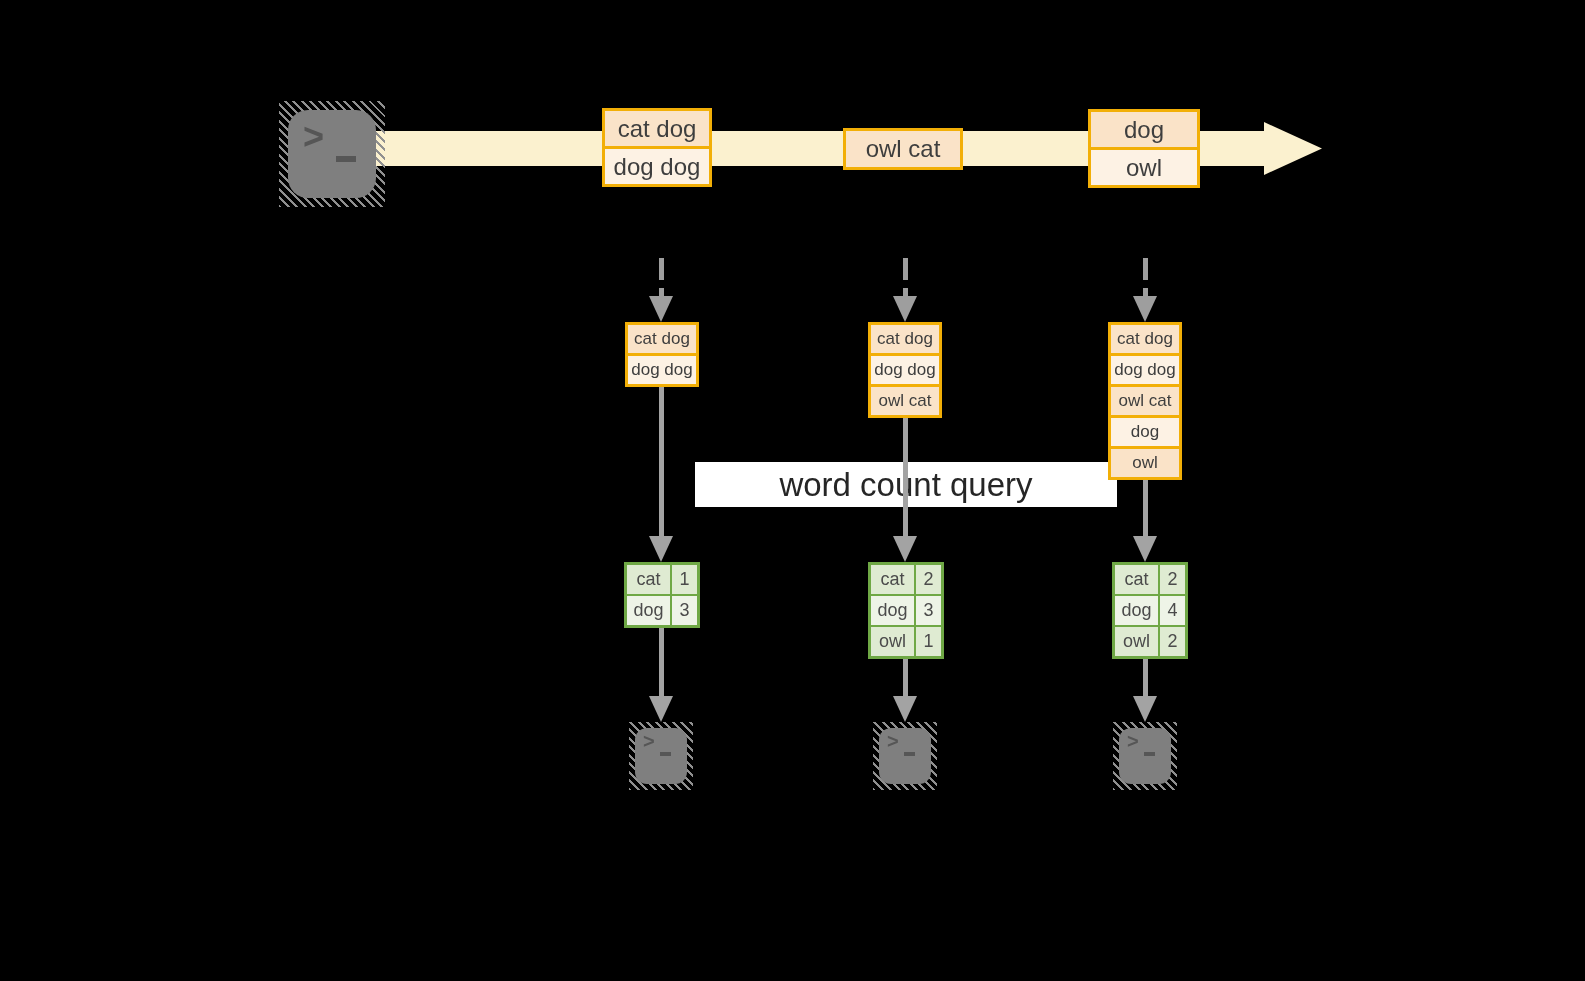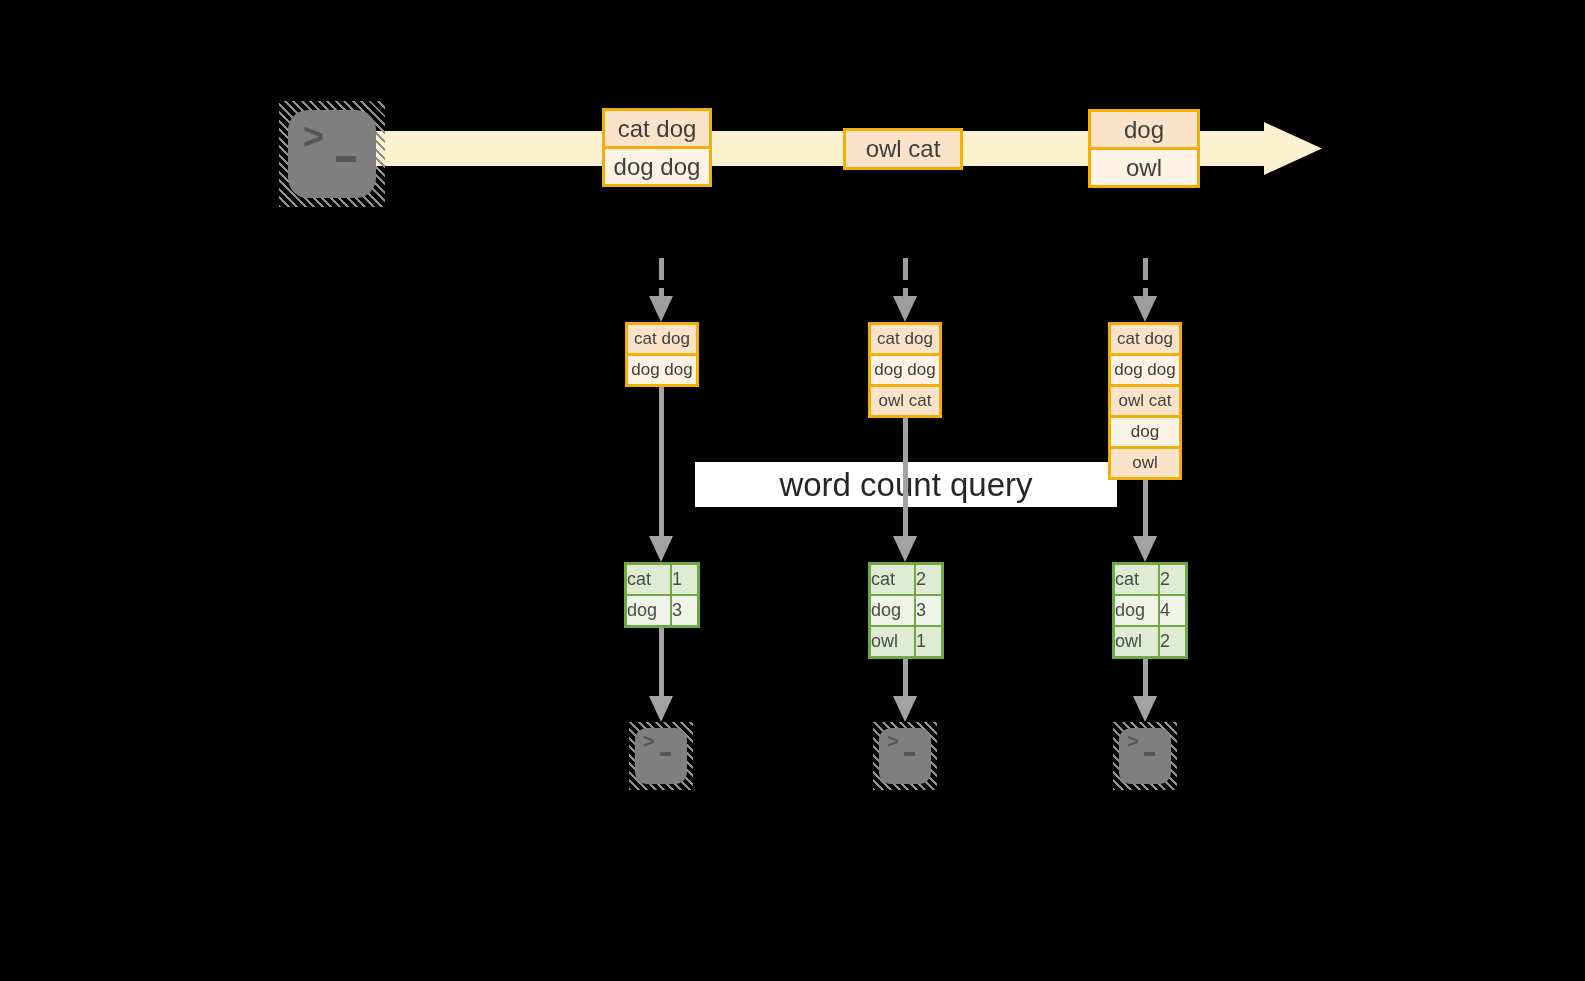--- a/index.html
+++ b/index.html
@@ -38,21 +38,21 @@
   .dash-head  { border-top-color:#9E9E9E; }
 
   
   .banner { left:695px; top:462px; width:422px; height:45px; background:#FFFFFF; z-index:1;
             display:flex; align-items:center; justify-content:center; }
   .banner span { font-size:33px; color:#262626; }
 
   
   .wc-table { display:grid; grid-template-columns:43px 25px; gap:2px;
               background:#6FA845; border:3px solid #6FA845; z-index:3; top:562px; }
-  .wc-cell { height:29px; line-height:29px; text-align:left; font-size:18px; color:#4B4B4B; }
+  .wc-cell { height:29px; line-height:29px; text-align:center; font-size:18px; color:#4B4B4B; }
   .wc-table .wc-cell:nth-child(4n+1), .wc-table .wc-cell:nth-child(4n+2) { background:#DFEBD2; }
   .wc-table .wc-cell:nth-child(4n+3), .wc-table .wc-cell:nth-child(4n)   { background:#EEF4E7; }
 
   
   .terminal { z-index:3;
     background:repeating-linear-gradient(45deg, #909090 0 2px, transparent 2px 6px); }
   .terminal-inner { position:absolute; background:#7F7F7F; }
   .src.terminal { left:279px; top:101px; width:106px; height:106px; }
   .src .terminal-inner { inset:9px; border-radius:20px; }
   .sink.terminal { top:722px; width:64px; height:68px; }

